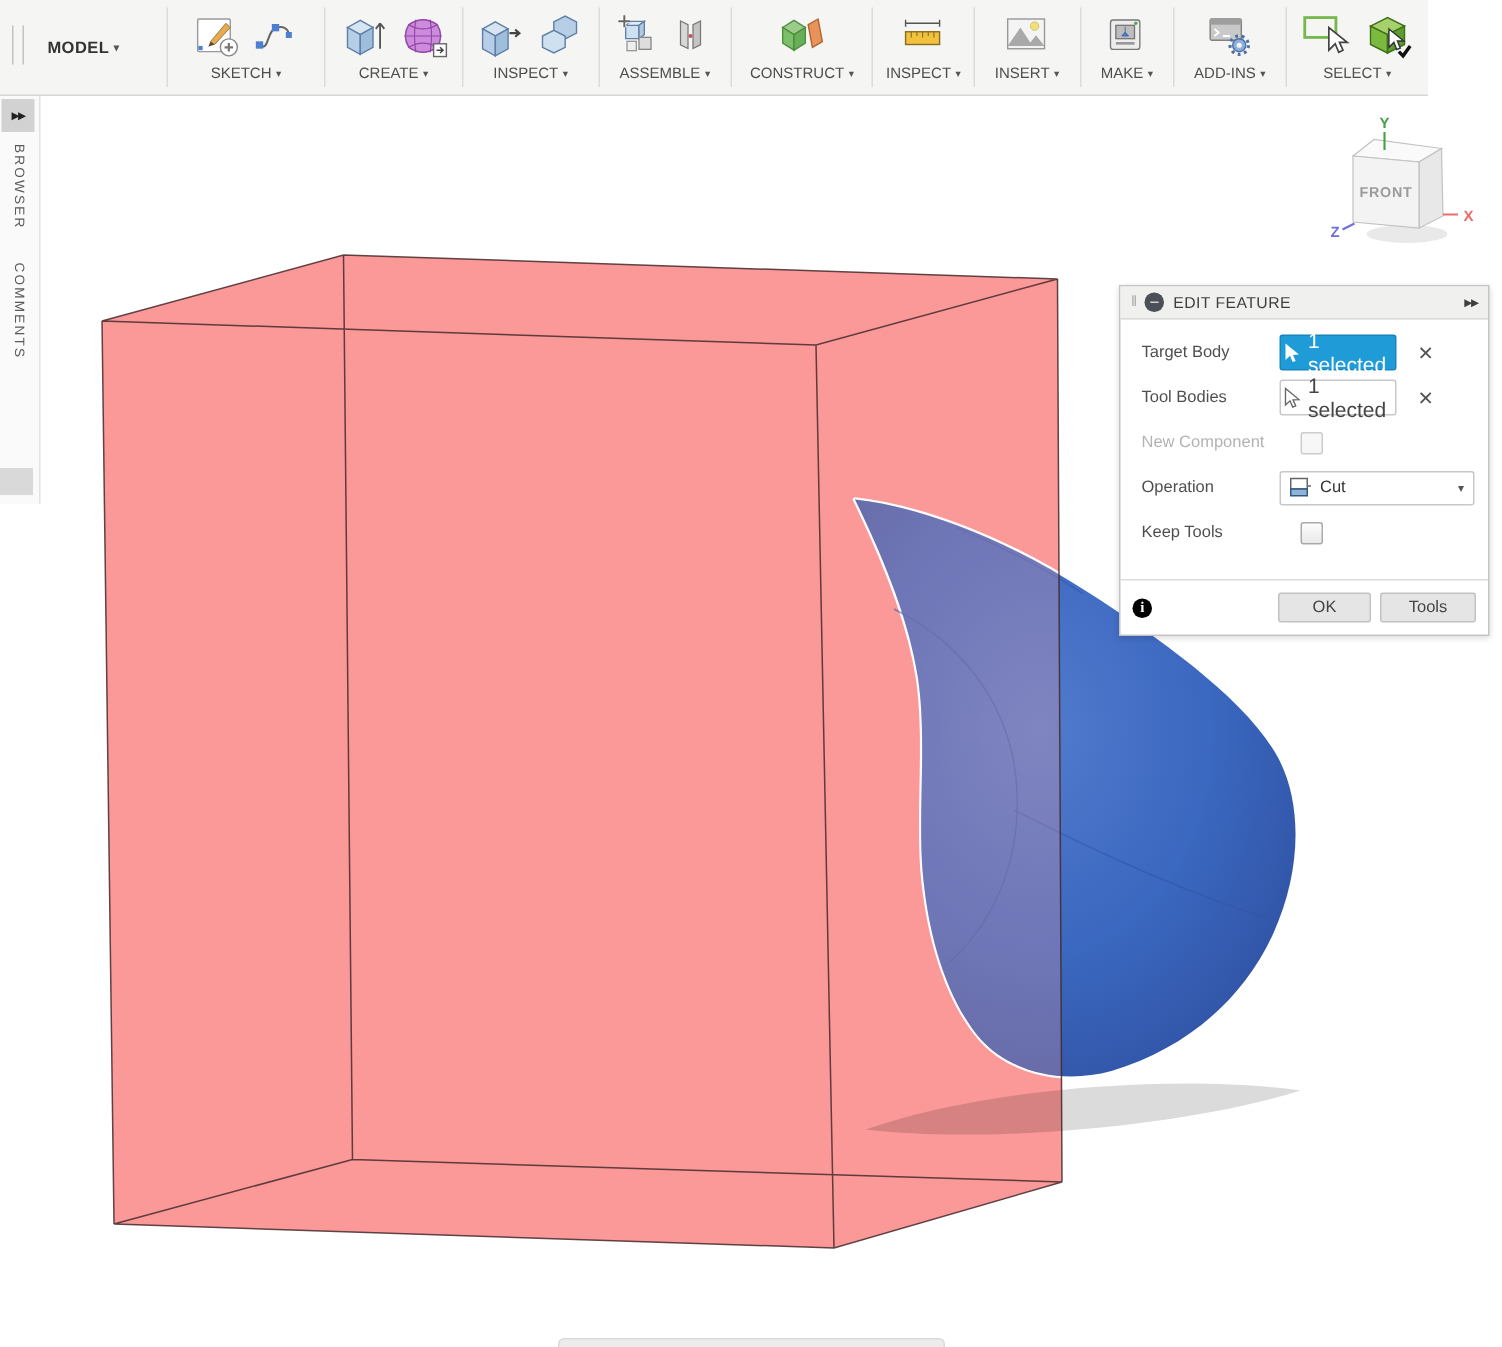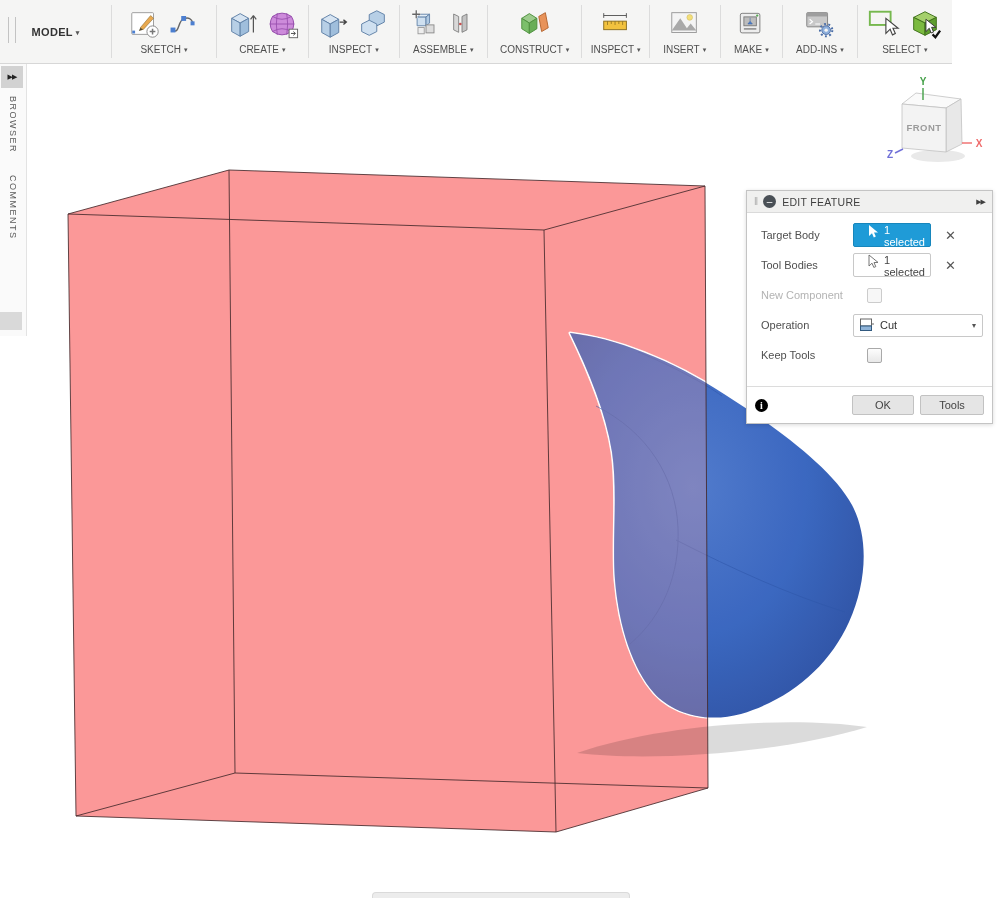--- a/index.html
+++ b/index.html
@@ -52,22 +52,22 @@
   .dlg-grip{color:#a9a9a9;font-size:10px;margin-right:5px;cursor:pointer;}
   .dlg-collapse{width:13px;height:13px;border-radius:50%;background:#4a5056;color:#fff;
     display:flex;align-items:center;justify-content:center;font-size:10px;line-height:1;
     margin-right:6px;cursor:pointer;}
   .dlg-title-text{font-size:10.5px;color:#3f3f3f;letter-spacing:.3px;}
   .dlg-expand{margin-left:auto;font-size:7px;color:#3f3f3f;letter-spacing:-1px;cursor:pointer;}
   .dlg-body{padding:7px 0 16px 0;}
   .dlg-row{height:30px;display:flex;align-items:center;}
   .dlg-label{width:92px;padding-left:14px;flex:none;}
   .dlg-label.disabled{color:#b3b3b3;}
-  .chip{width:78px;height:24px;border-radius:2px;display:flex;
-    padding-left:13px;box-sizing:border-box;cursor:pointer;font-size:11px;}
+  .chip{width:78px;height:24px;border-radius:2px;display:flex;align-items:center;
+    padding-left:1px;box-sizing:border-box;cursor:pointer;font-size:14px;}
   .chip svg{margin-right:4px;flex:none;}
   .chip-active{background:var(--accent-blue,#1f9bd7);border:1px solid #1786bc;color:#fff;}
   .chip-plain{background:#fff;border:1px solid #c8c8c8;color:#444;}
   .x-close{margin-left:14px;color:#555;font-size:13px;cursor:pointer;line-height:1;}
   .op-select{width:130px;height:23px;border:1px solid #c8c8c8;border-radius:2px;background:#fff;
     display:flex;align-items:center;padding:0 6px 0 5px;box-sizing:border-box;cursor:pointer;color:#333;}
   .op-select svg{margin-right:5px;flex:none;}
   .op-caret{margin-left:auto;font-size:8px;color:#555;}
   .cbx{width:13px;height:13px;border:1px solid #a9a9a9;border-radius:2px;
     background:linear-gradient(#fdfdfd,#e8e8e8);margin-left:14px;cursor:pointer;}

